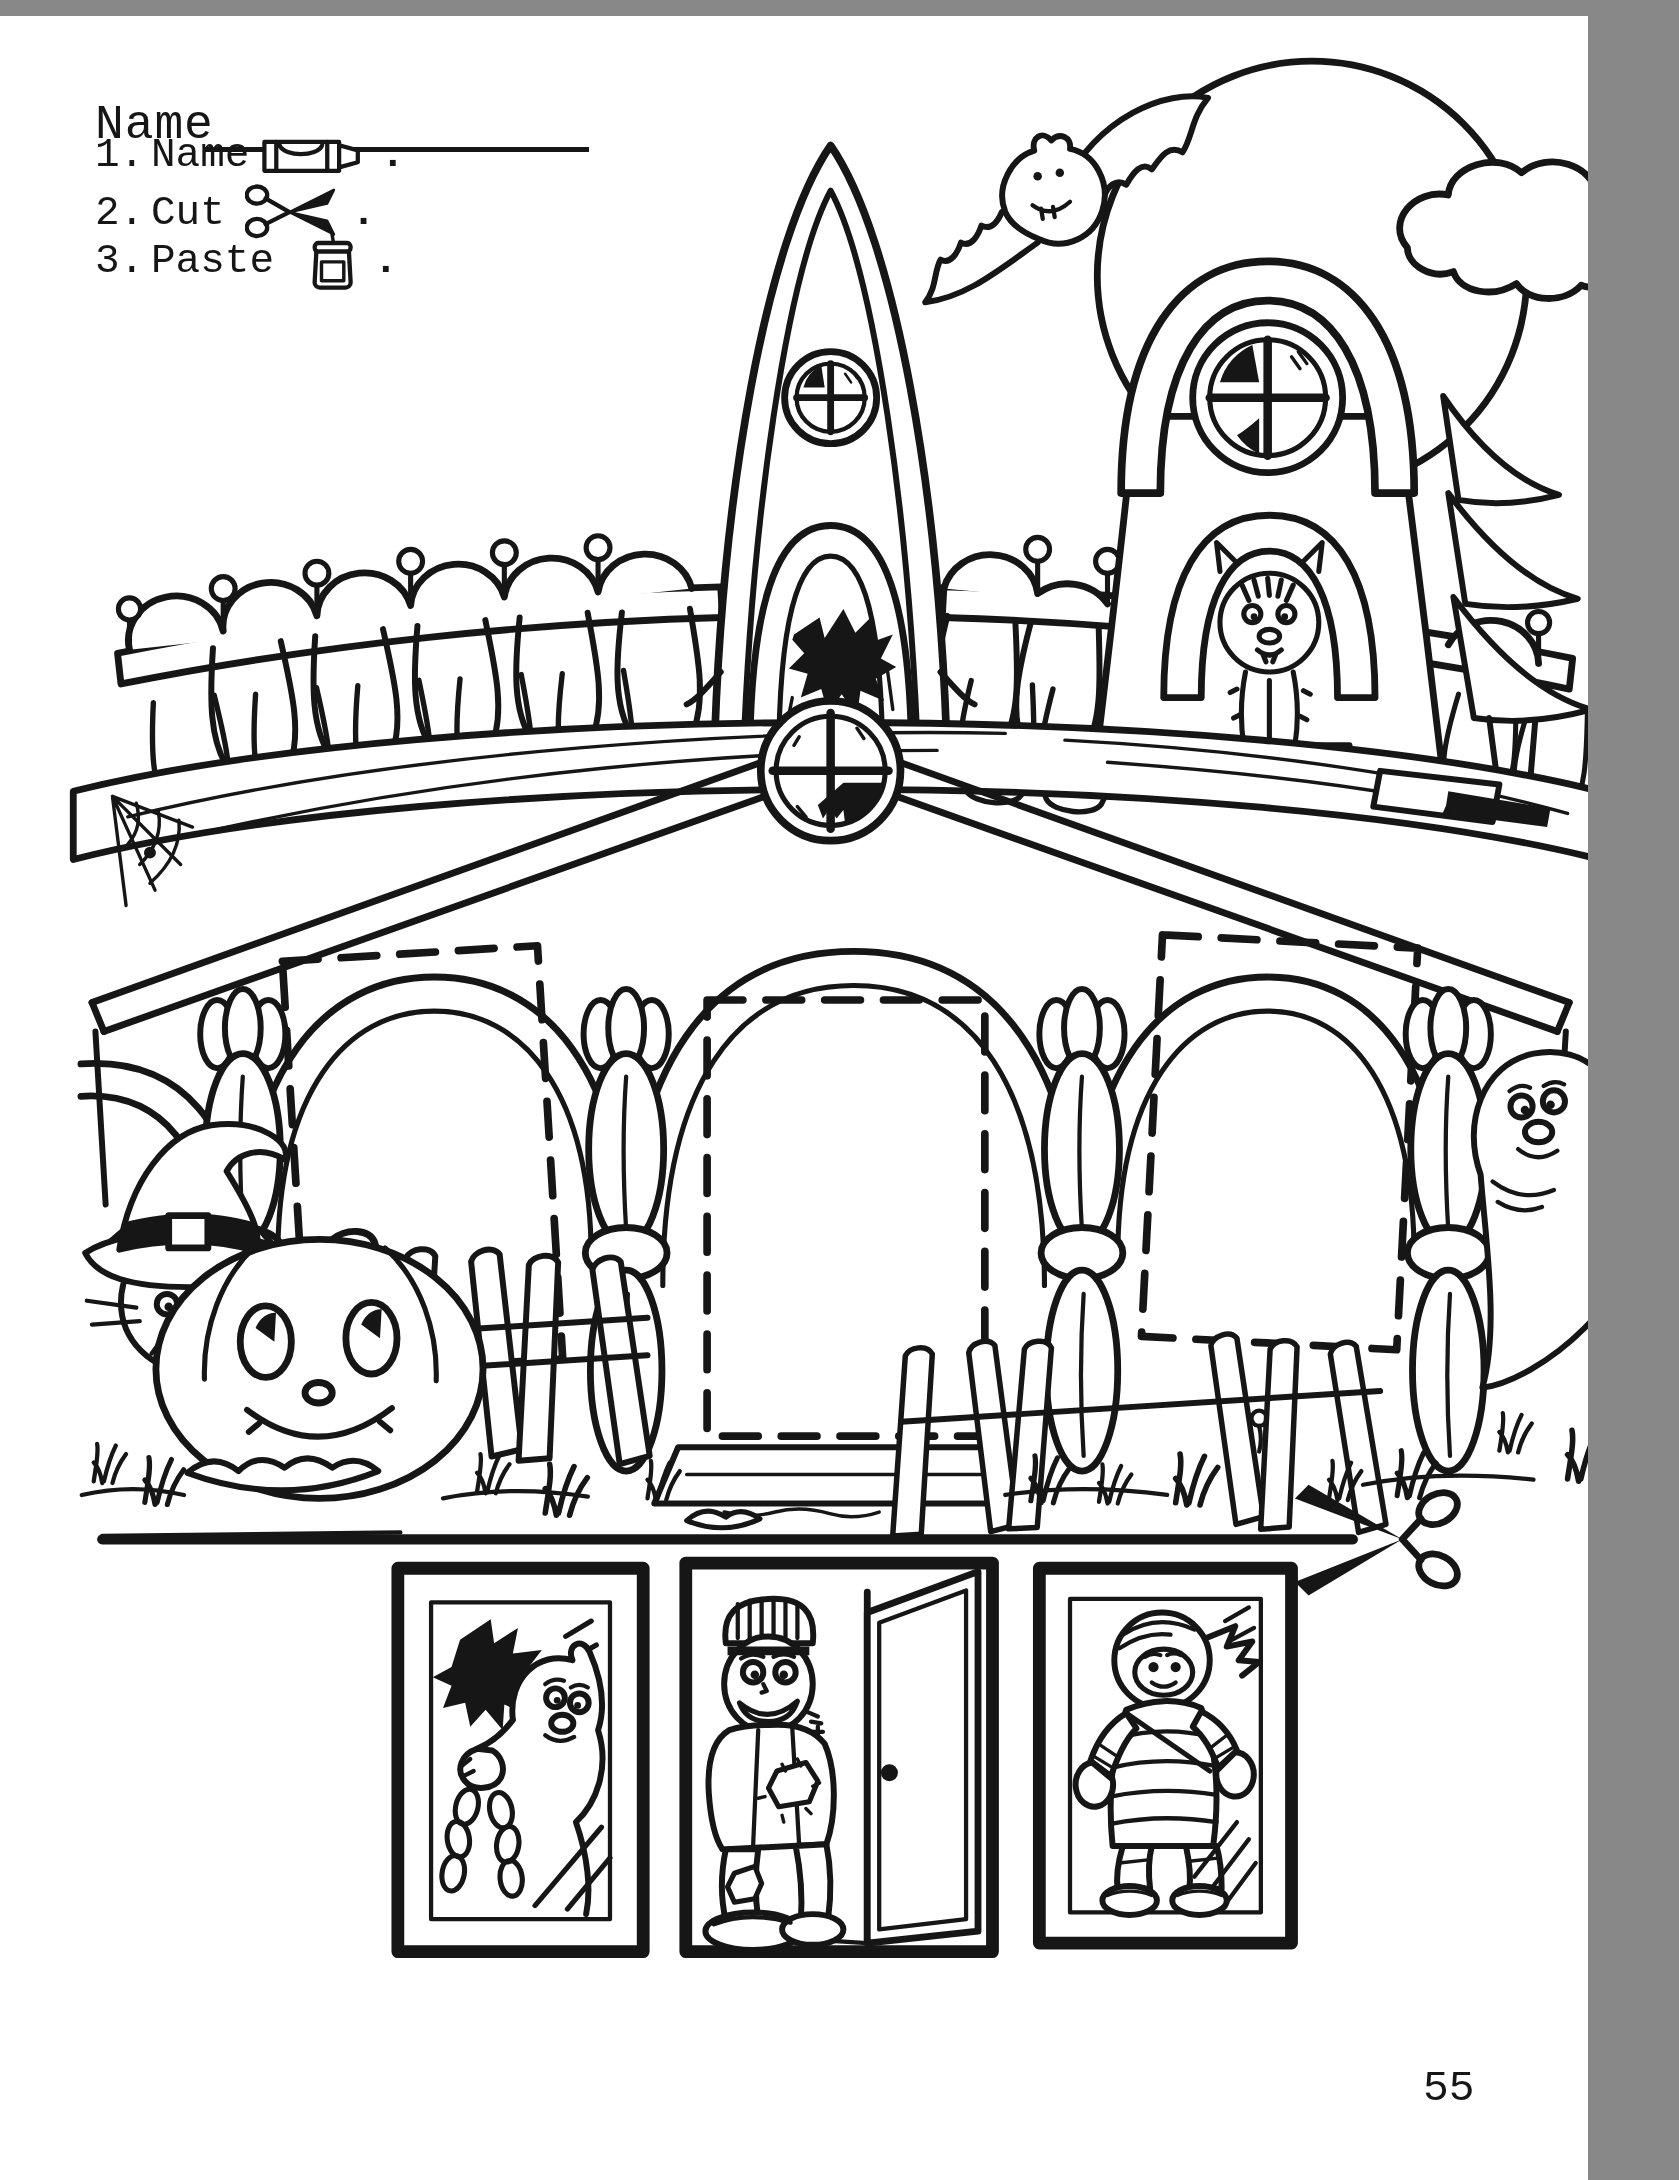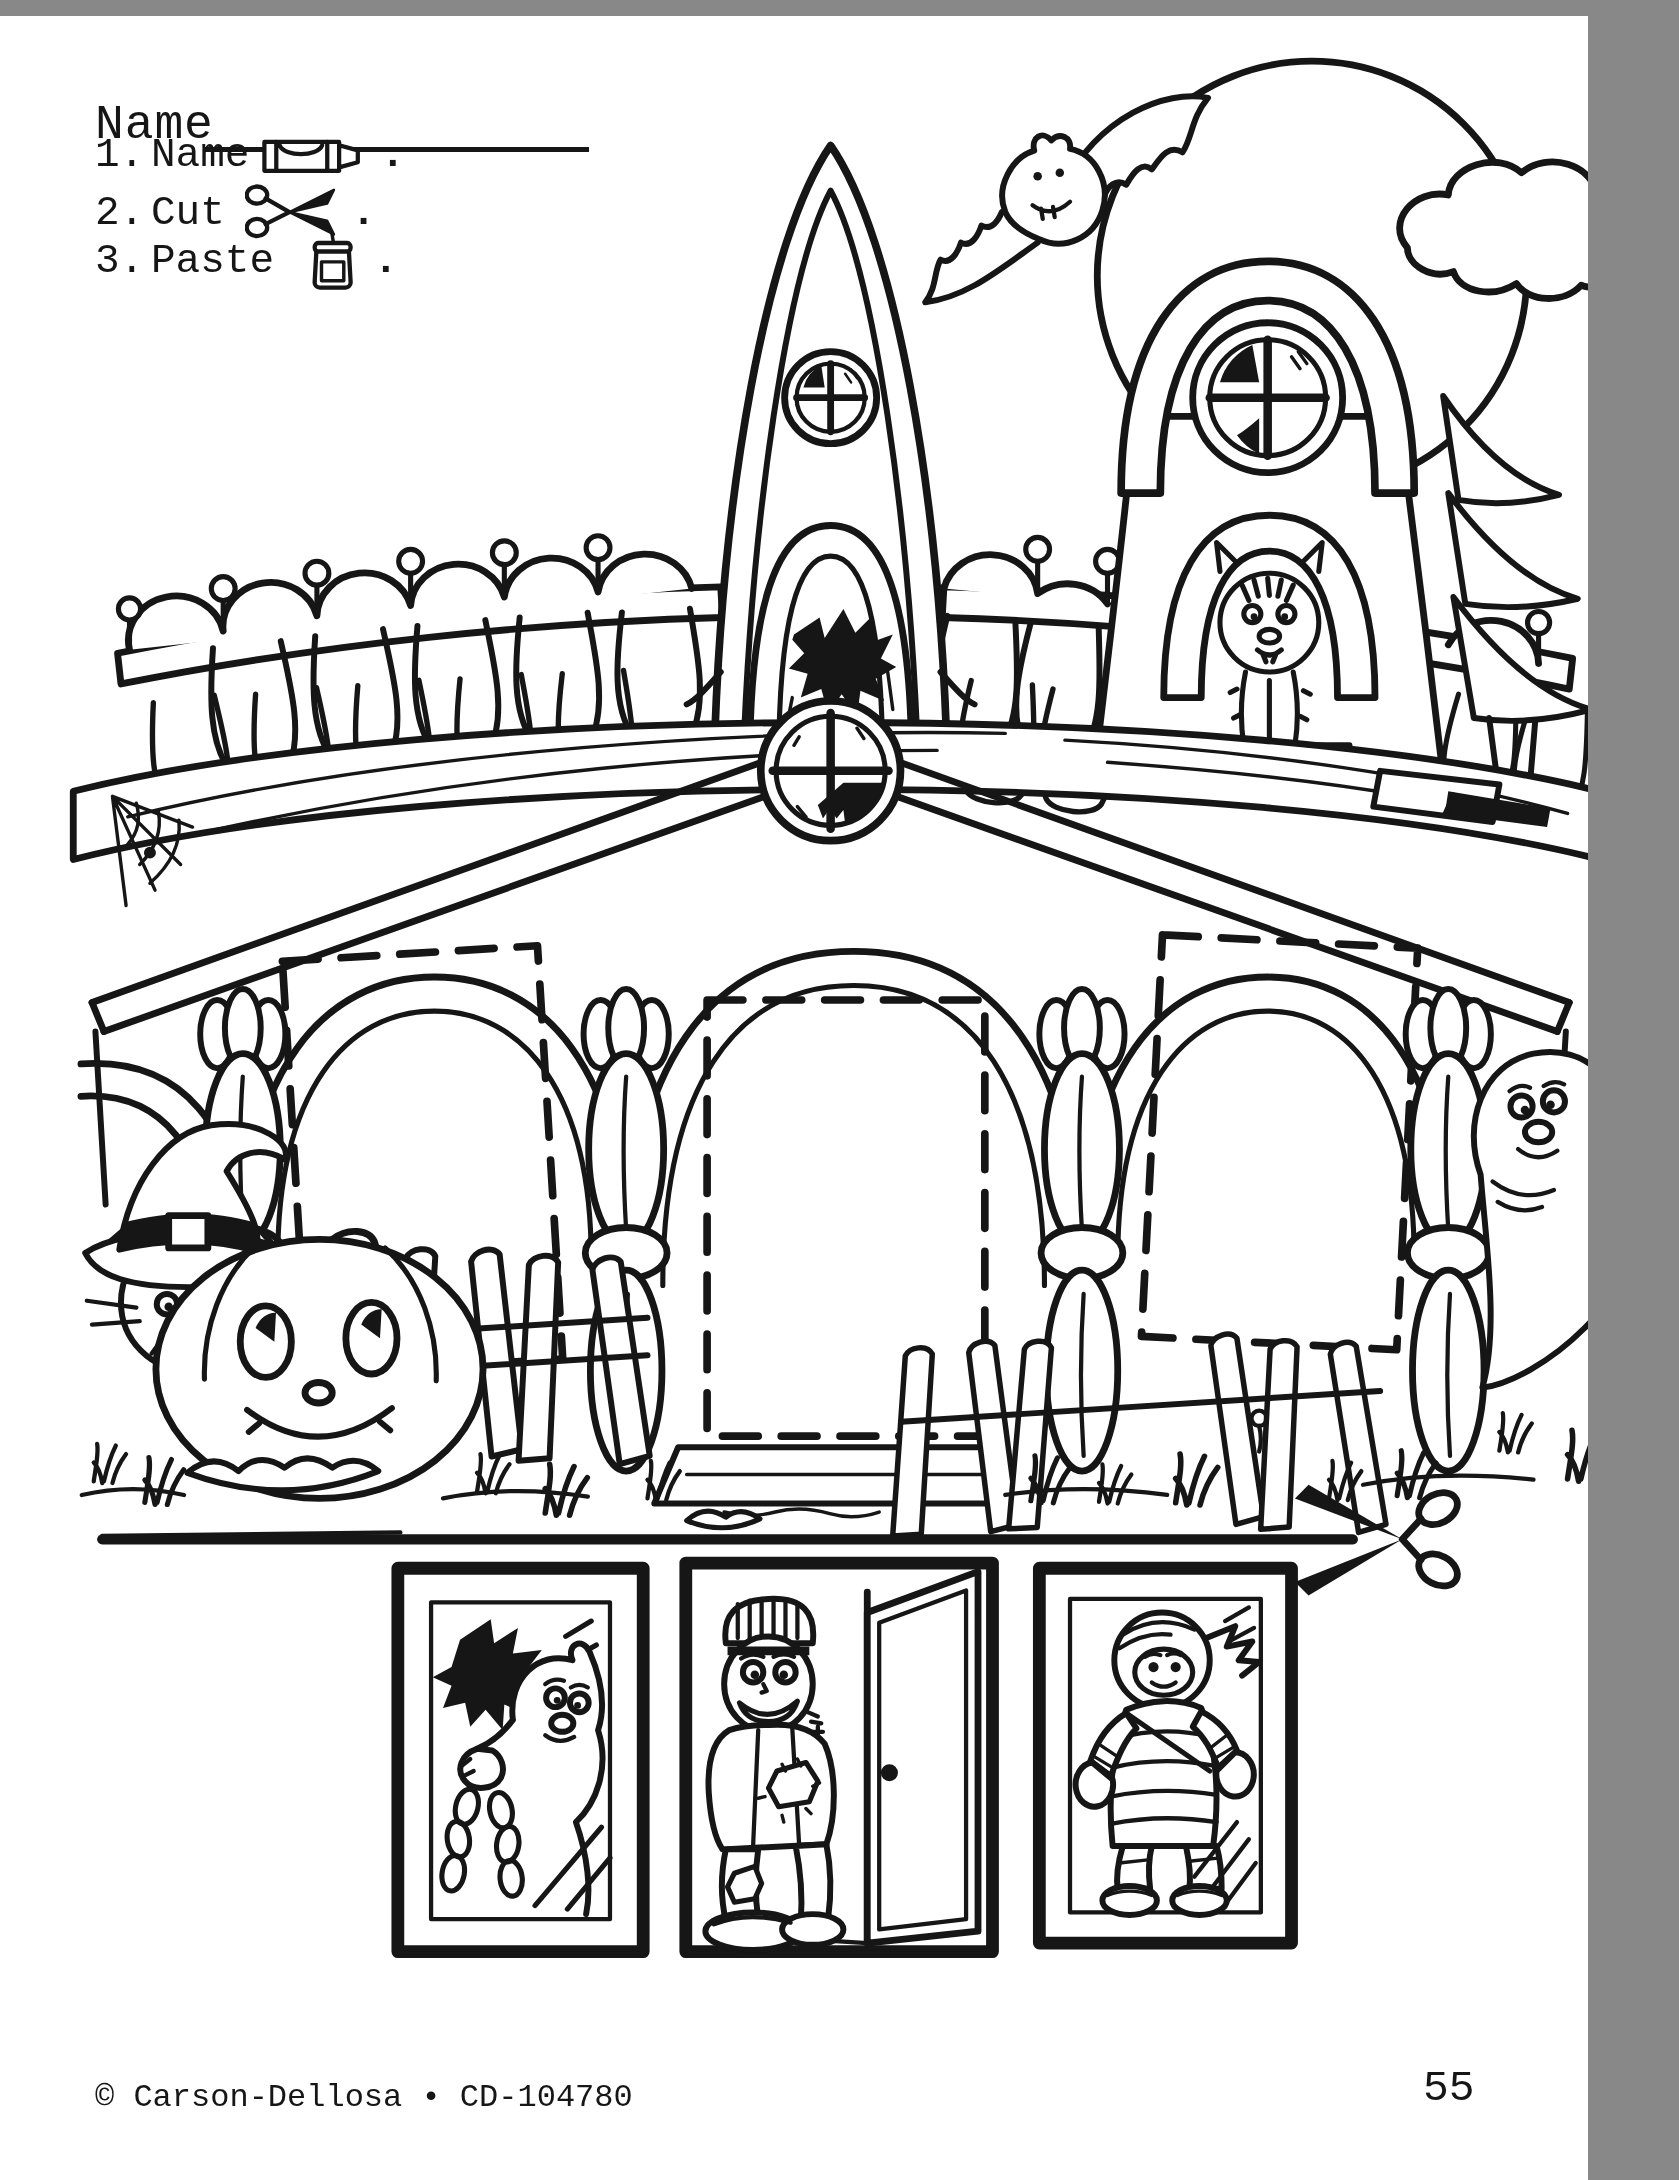--- a/index.html
+++ b/index.html
@@ -441,17 +441,16 @@
     <span>Paste</span>
     <svg width="55" height="60" viewBox="0 0 64 70" style="margin-left:20.4px;">
       <path stroke-width="4" d="M30,2 L32,14"></path>
       <path class="fw" stroke-width="5" d="M14,14 h34 a4,5 0 0 1 0,10 h-34 a4,5 0 0 1 0,-10 z"></path>
       <path class="fw" stroke-width="5" d="M12,24 h38 l2,36 a6,6 0 0 1 -6,6 h-30 a6,6 0 0 1 -6,-6 z"></path>
       <rect class="fw" x="18" y="36" width="26" height="22" stroke-width="4"></rect>
     </svg>
     <span class="dot">.</span>
   </div>
 
-  <div class="abs" id="footer-left">© Carson-Dellosa • CD-104780</div>
   <div class="abs" id="page-num">55</div>
 
 </div>
 
 
 </body></html>

